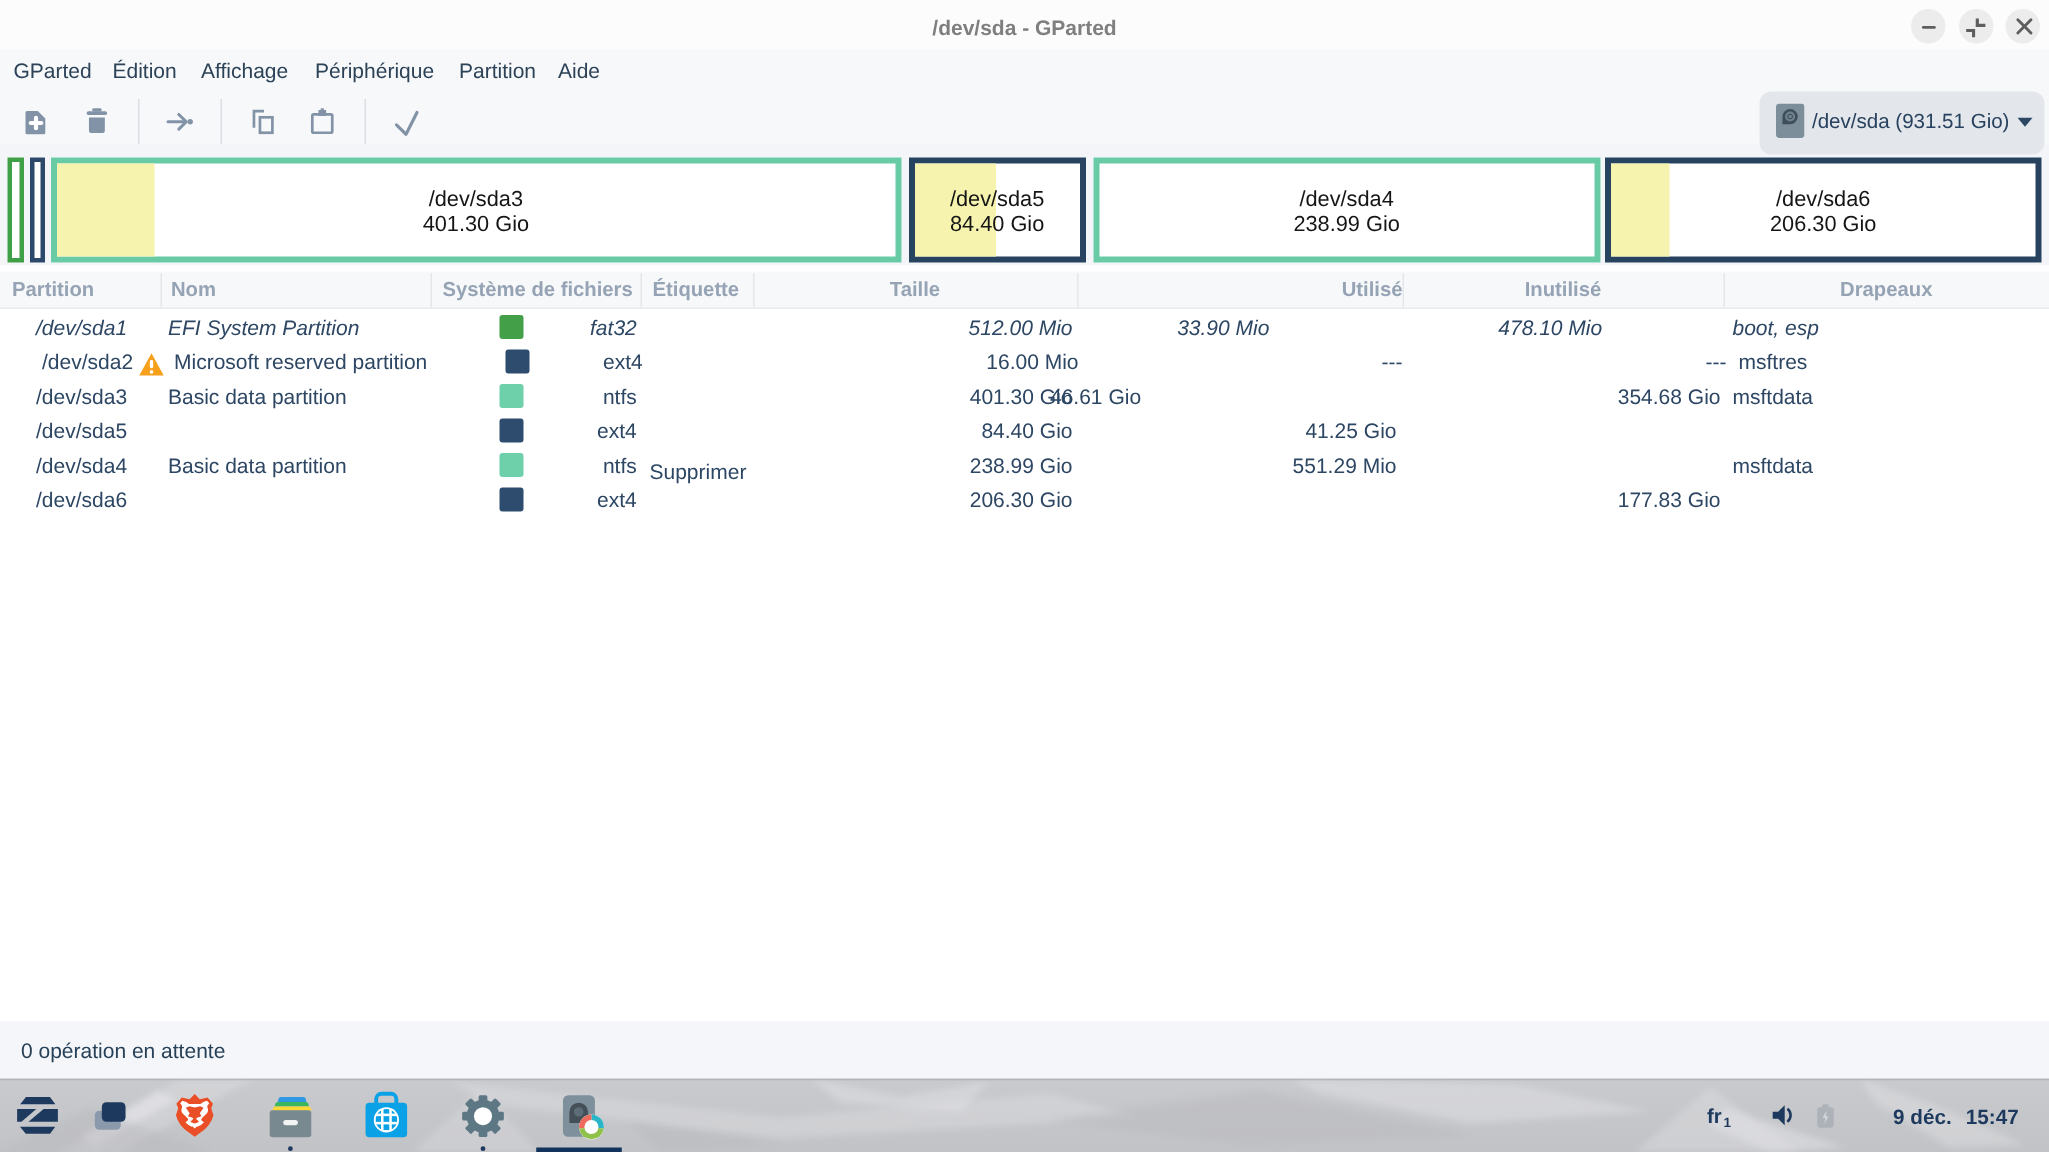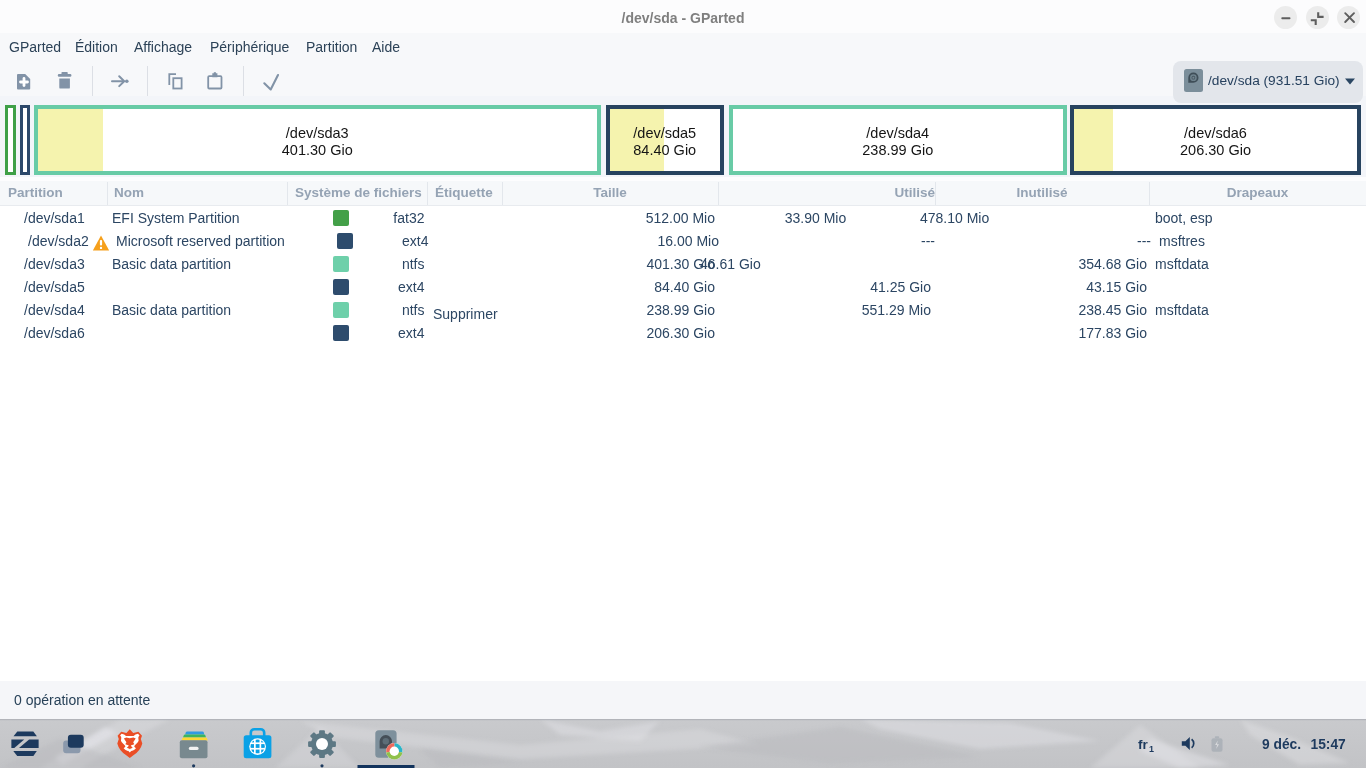--- a/index.html
+++ b/index.html
@@ -137,28 +137,28 @@
 <div class="abs hcell" style="left:1149px;width:217px;text-align:center;">Drapeaux</div>
 <div class="abs vline" style="left:107px;"></div>
 <div class="abs vline" style="left:287px;"></div>
 <div class="abs vline" style="left:427px;"></div>
 <div class="abs vline" style="left:502px;"></div>
 <div class="abs vline" style="left:718px;"></div>
 <div class="abs vline" style="left:935px;"></div>
 <div class="abs vline" style="left:1149px;"></div>
 
 <div id="rows" class="abs" style="left:0;top:207px;width:1366px;">
-<div class="row" style="position:absolute;left:0;top:0px;width:1366px;">
+<div class="row" style="position:absolute;left:0;top:0px;width:1366px;font-style:italic;">
       <div class="cell" style="left:24px;">/dev/sda1</div>
       <div class="cell" style="left:112px;">EFI System Partition</div>
       <div class="sw" style="left:333px;background:#43a048;"></div>
       <div class="cell" style="left:300px;width:124.5px;text-align:right;">fat32</div>
       <div class="cell" style="left:500px;width:215px;text-align:right;">512.00 Mio</div>
       <div class="cell" style="left:700px;width:231px;text-align:center;">33.90 Mio</div>
-      <div class="cell" style="left:920px;width:227px;text-align:left;">478.10 Mio</div>
+      <div class="cell" style="left:920px;width:227px;text-align:center;">478.10 Mio</div>
       <div class="cell" style="left:1155px;">boot, esp</div>
     </div>
 <div class="row" style="position:absolute;left:4px;top:23px;width:1366px;">
       <div class="cell" style="left:24px;">/dev/sda2</div>
       <svg class="cell" style="left:88px;top:2px;" width="18" height="18" viewBox="0 0 17 17">
         <path d="M 8.5 1 L 16.2 15 H 0.8 Z" fill="#f6a01c"></path>
         <rect x="7.45" y="5.2" width="2.1" height="5.2" rx="0.9" fill="#ffffff"></rect>
         <rect x="7.45" y="11.6" width="2.1" height="2.2" rx="0.9" fill="#ffffff"></rect>
       </svg>
       <div class="cell" style="left:112px;">Microsoft reserved partition</div>
@@ -179,30 +179,28 @@
       <div class="cell" style="left:920px;width:227px;text-align:right;">354.68 Gio</div>
       <div class="cell" style="left:1155px;">msftdata</div>
     </div>
 <div class="row" style="position:absolute;left:0;top:69px;width:1366px;">
       <div class="cell" style="left:24px;">/dev/sda5</div>
       <div class="sw" style="left:333px;background:#2e4c6d;"></div>
       <div class="cell" style="left:300px;width:124.5px;text-align:right;">ext4</div>
       <div class="cell" style="left:433px;margin-top:27px;">Supprimer</div>
       <div class="cell" style="left:500px;width:215px;text-align:right;">84.40 Gio</div>
       <div class="cell" style="left:700px;width:231px;text-align:right;">41.25 Gio</div>
-      <div class="cell" style="left:920px;width:227px;text-align:right;">43.15 Gio</div>
     </div>
 <div class="row" style="position:absolute;left:0;top:92px;width:1366px;">
       <div class="cell" style="left:24px;">/dev/sda4</div>
       <div class="cell" style="left:112px;">Basic data partition</div>
       <div class="sw" style="left:333px;background:#6ed0aa;"></div>
       <div class="cell" style="left:300px;width:124.5px;text-align:right;">ntfs</div>
       <div class="cell" style="left:500px;width:215px;text-align:right;">238.99 Gio</div>
       <div class="cell" style="left:700px;width:231px;text-align:right;">551.29 Mio</div>
-      <div class="cell" style="left:920px;width:227px;text-align:right;">238.45 Gio</div>
       <div class="cell" style="left:1155px;">msftdata</div>
     </div>
 <div class="row" style="position:absolute;left:0;top:115px;width:1366px;">
       <div class="cell" style="left:24px;">/dev/sda6</div>
       <div class="sw" style="left:333px;background:#2e4c6d;"></div>
       <div class="cell" style="left:300px;width:124.5px;text-align:right;">ext4</div>
       <div class="cell" style="left:500px;width:215px;text-align:right;">206.30 Gio</div>
       <div class="cell" style="left:920px;width:227px;text-align:right;">177.83 Gio</div>
     </div>
 </div>

